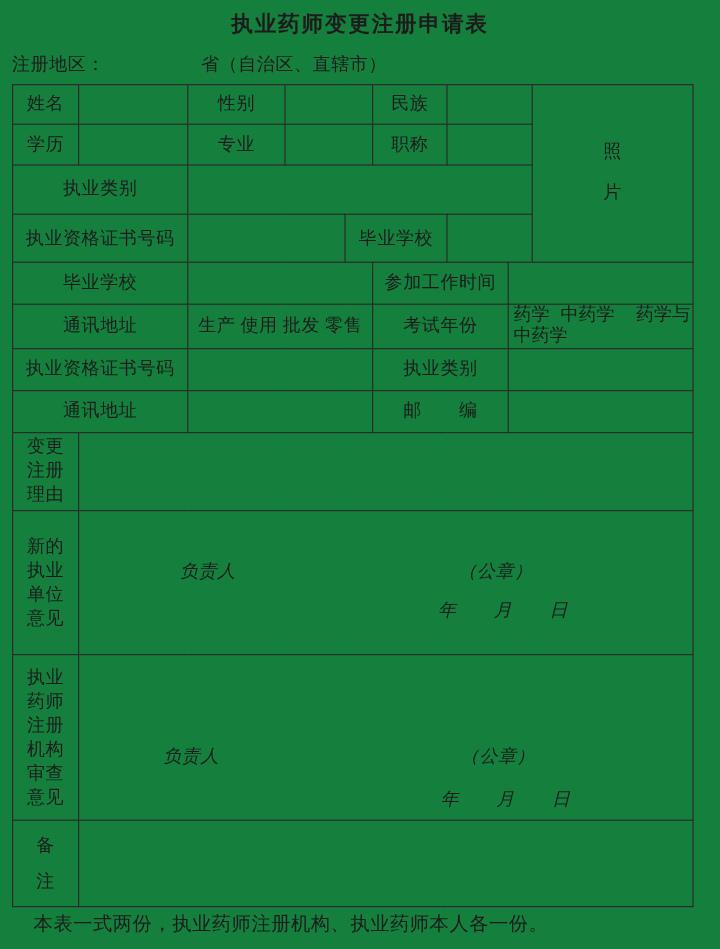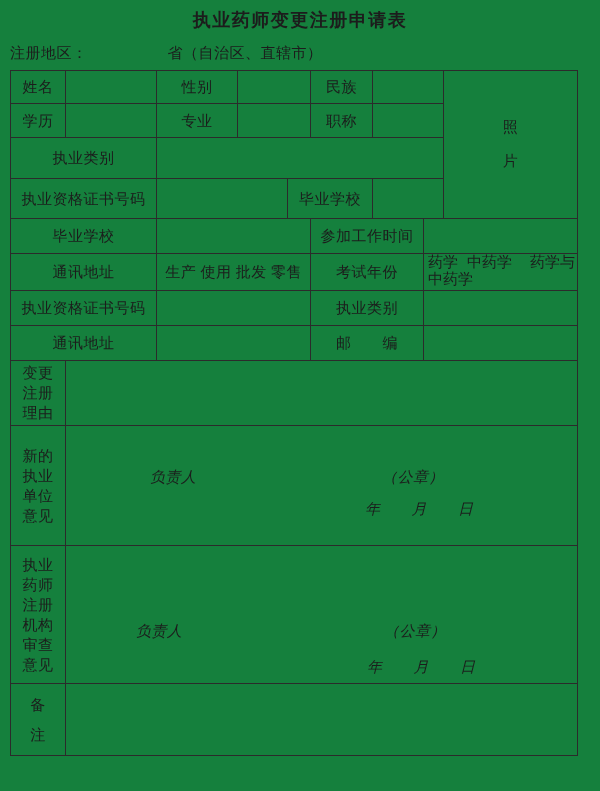--- a/index.html
+++ b/index.html
@@ -146,14 +146,15 @@
     </tr>
 
     <tr style="height:72px">
       <td class="remarks-lbl">备
 注</td>
       <td class="val" colspan="8"></td>
     </tr>
   </tbody>
     </table>
 
+  <div class="footer-note">本表一式两份，执业药师注册机构、执业药师本人各一份。</div>
 
 </div>
 
 </body></html>

